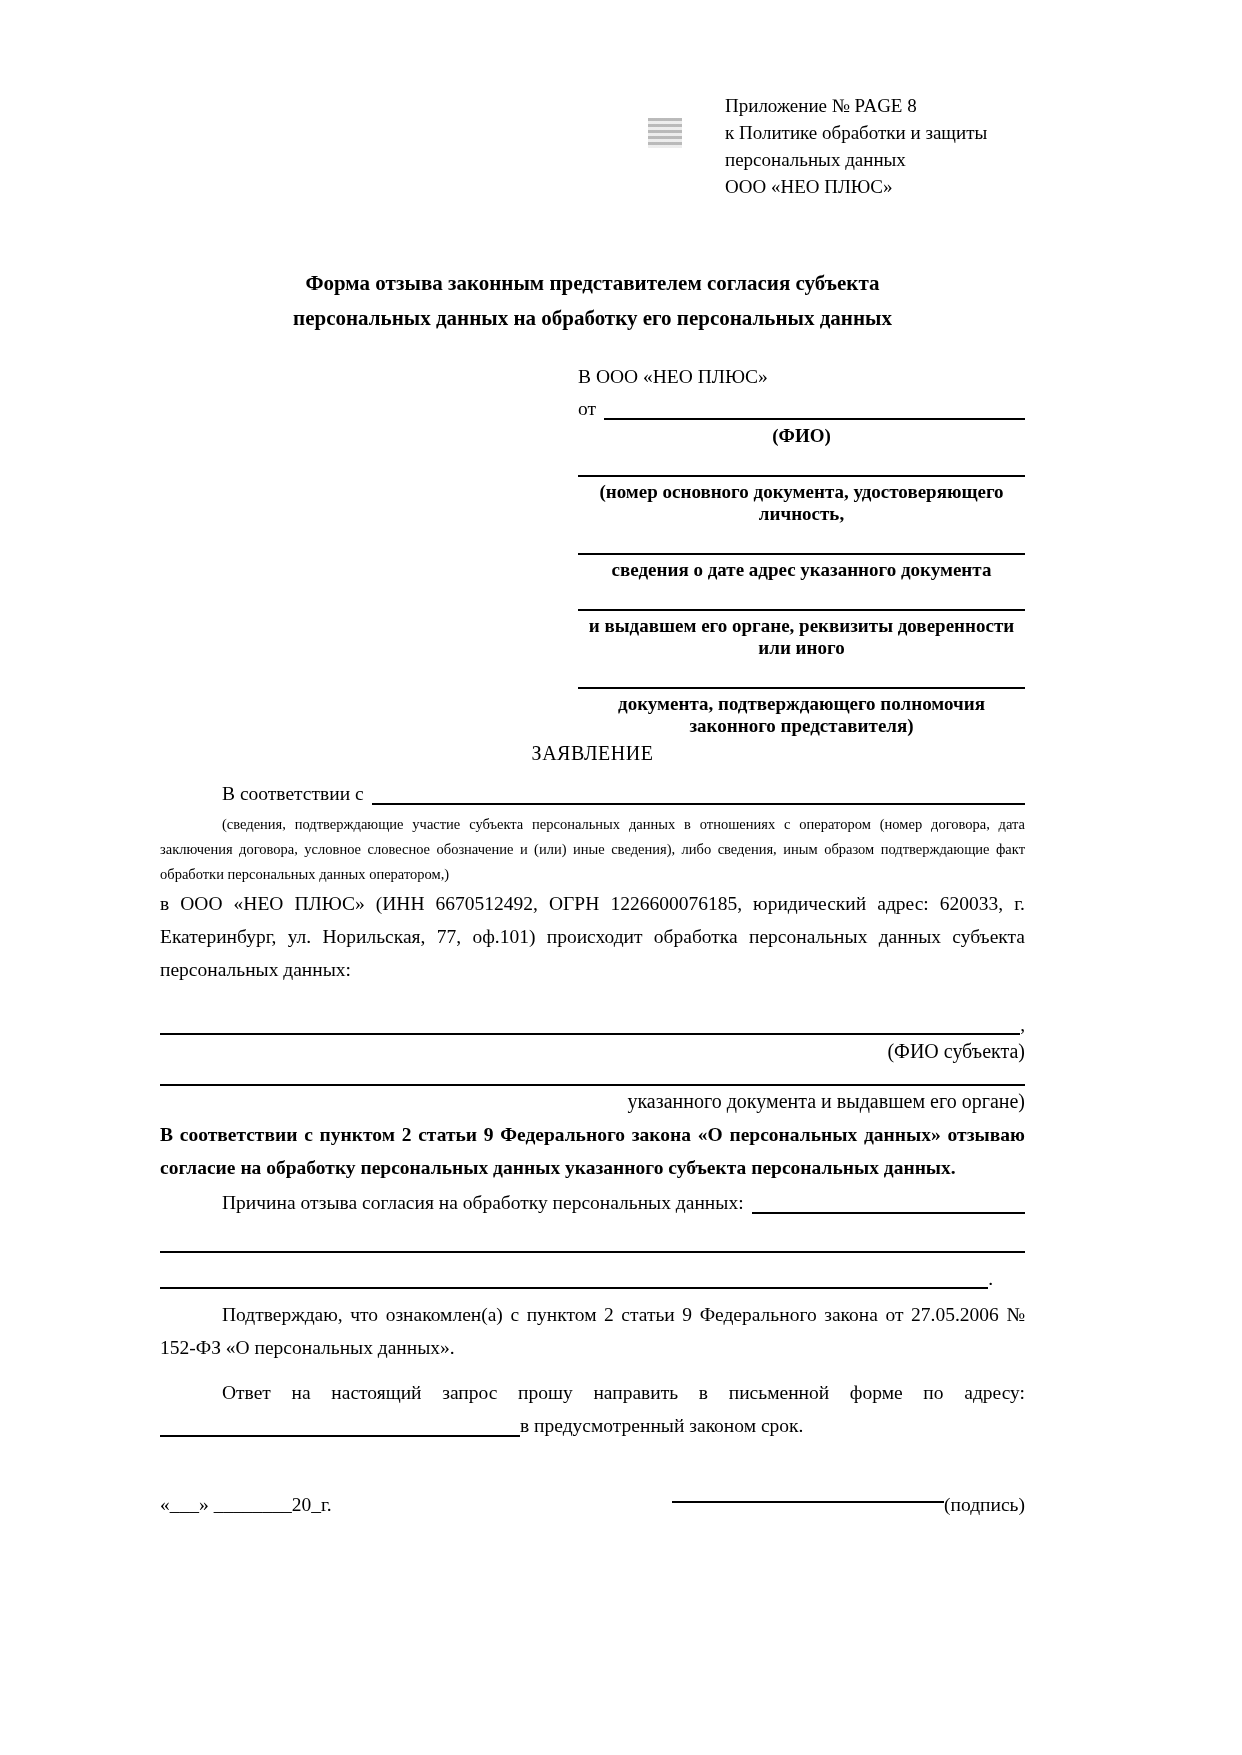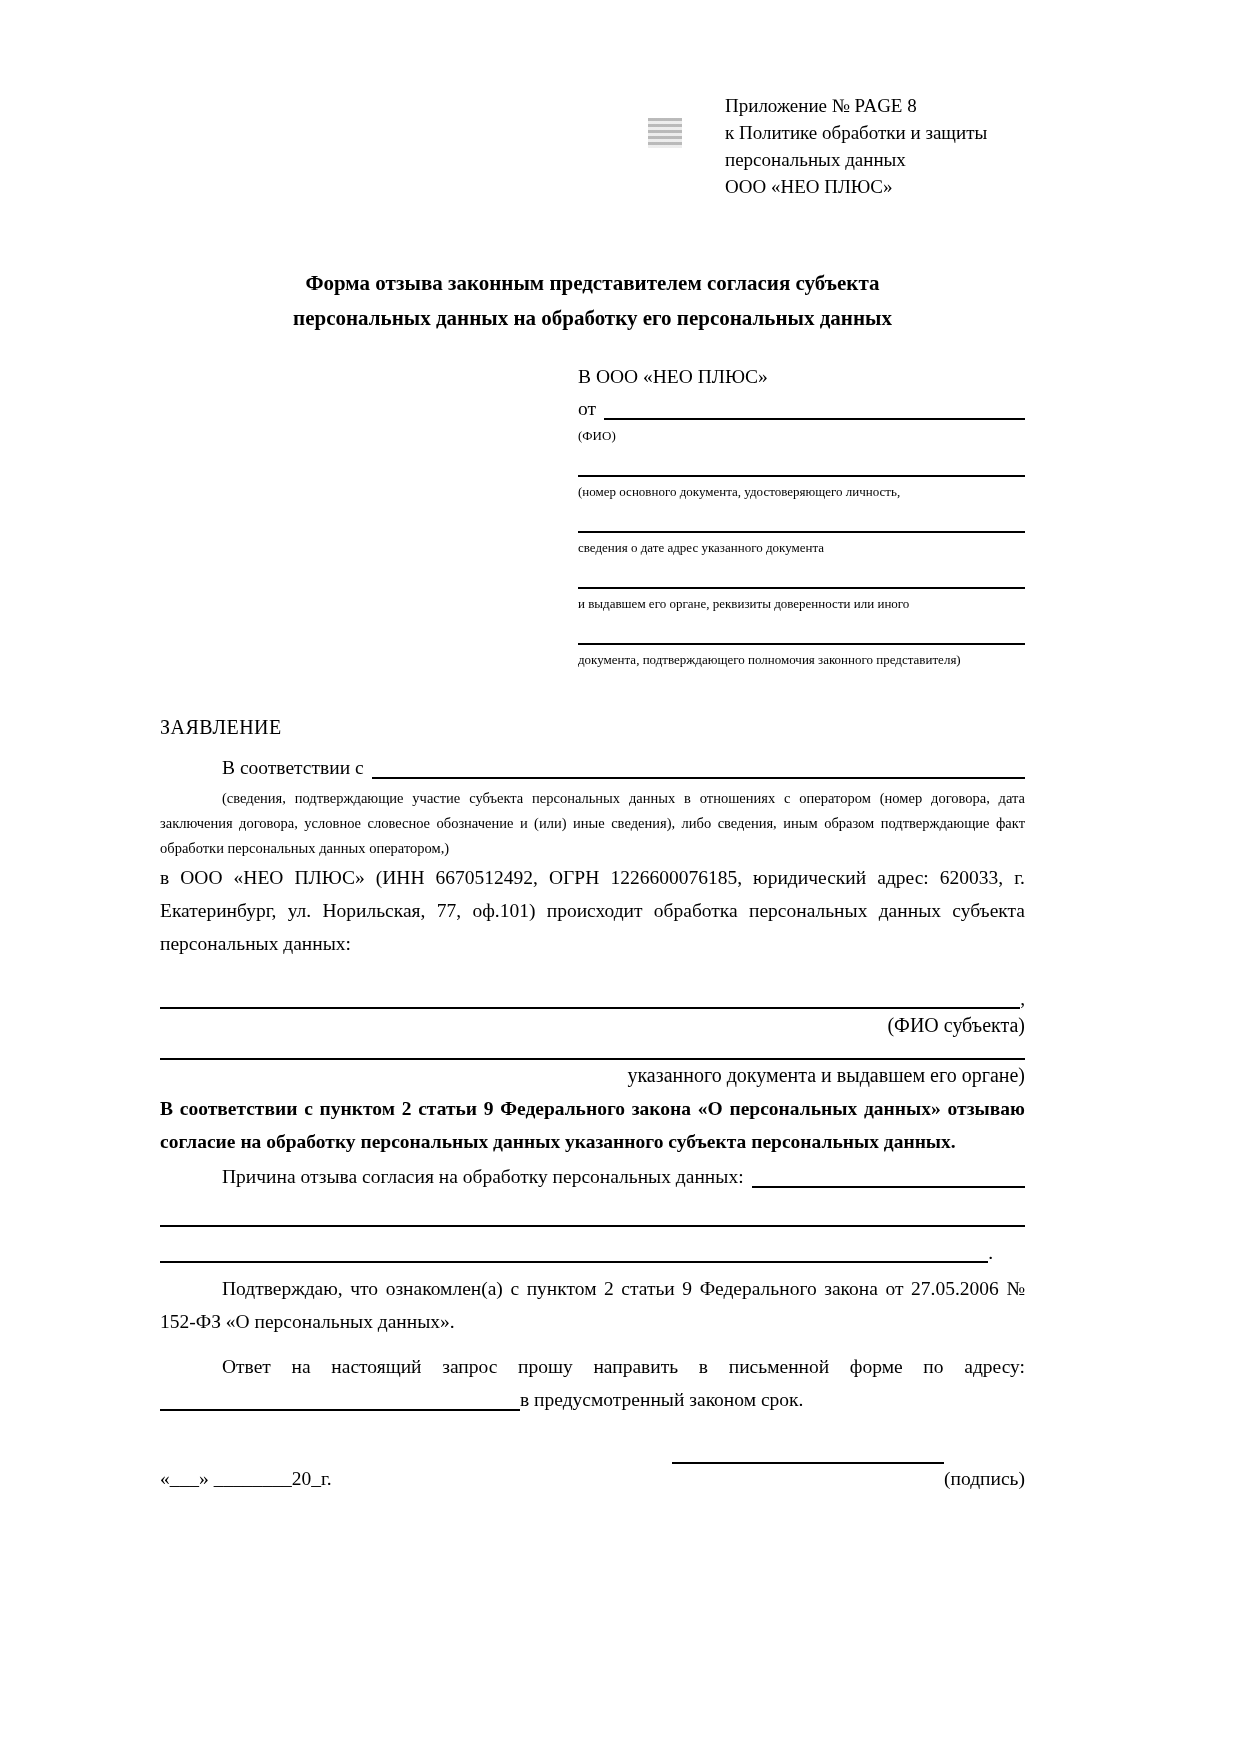--- a/index.html
+++ b/index.html
@@ -22,42 +22,42 @@
   }
   .hdr{width:300px;margin-left:auto;font-size:19px;line-height:27px;}
   .title{
     text-align:center;font-weight:bold;font-size:21px;line-height:35px;
     margin-top:66px;
   }
   .addr{margin-left:418px;width:447px;margin-top:25px;}
   .addr .to{line-height:32px;}
   .row{display:flex;line-height:32px;}
   .fill{flex:1;border-bottom:2px solid #000;margin-bottom:5px;}
-  .cap{text-align:left;font-size:13px;line-height:22px;}
+  .cap{text-align:center;font-size:19px;line-height:22px;font-weight:bold;}
   .field{margin-top:28px;}
   .field:first-of-type{margin-top:30px;}
   .ul{height:0;border-bottom:2px solid #000;margin-bottom:4px;}
-  .zayav{font-size:20px;line-height:32px;margin-top:40px;letter-spacing:.5px;}
+  .zayav{text-align:center;font-size:20px;line-height:32px;letter-spacing:.5px;}
   .indent{display:inline-block;width:62px;flex:0 0 62px;}
   .intro-row{display:flex;line-height:33px;margin-top:8px;}
   .note{font-size:14.5px;line-height:25px;text-align:justify;text-indent:62px;margin-top:2px;}
   .para{text-align:justify;line-height:33px;}
   .subject-row{display:flex;line-height:30px;margin-top:24px;}
   .capwide{text-align:right;font-size:20px;line-height:22px;}
   .wide-field{margin-top:22px;}
   .withdraw{margin-top:6px;font-weight:bold;}
   .reason-row{display:flex;line-height:33px;margin-top:2px;}
   .blankrow{display:flex;line-height:30px;margin-top:32px;}
   .period-row{padding-right:32px;margin-top:6px;}
   .confirm{text-indent:62px;margin-top:4px;}
   .reply{text-indent:62px;text-align:justify;text-align-last:justify;margin-top:12px;}
   .reply-row{display:flex;line-height:33px;}
   .reply-row .fill{flex:0 0 360px;}
   .footer{display:flex;align-items:flex-end;margin-top:46px;line-height:33px;}
-  .sig-group{margin-left:auto;display:flex;align-items:flex-start;}
+  .sig-group{margin-left:auto;display:flex;align-items:center;}
   .sig-line{width:272px;border-bottom:2px solid #000;margin-bottom:5px;}
 </style>
 </head>
 <body>
 
 <div class="page">
 
   <div class="artifact"></div>
 
   <div class="hdr">

